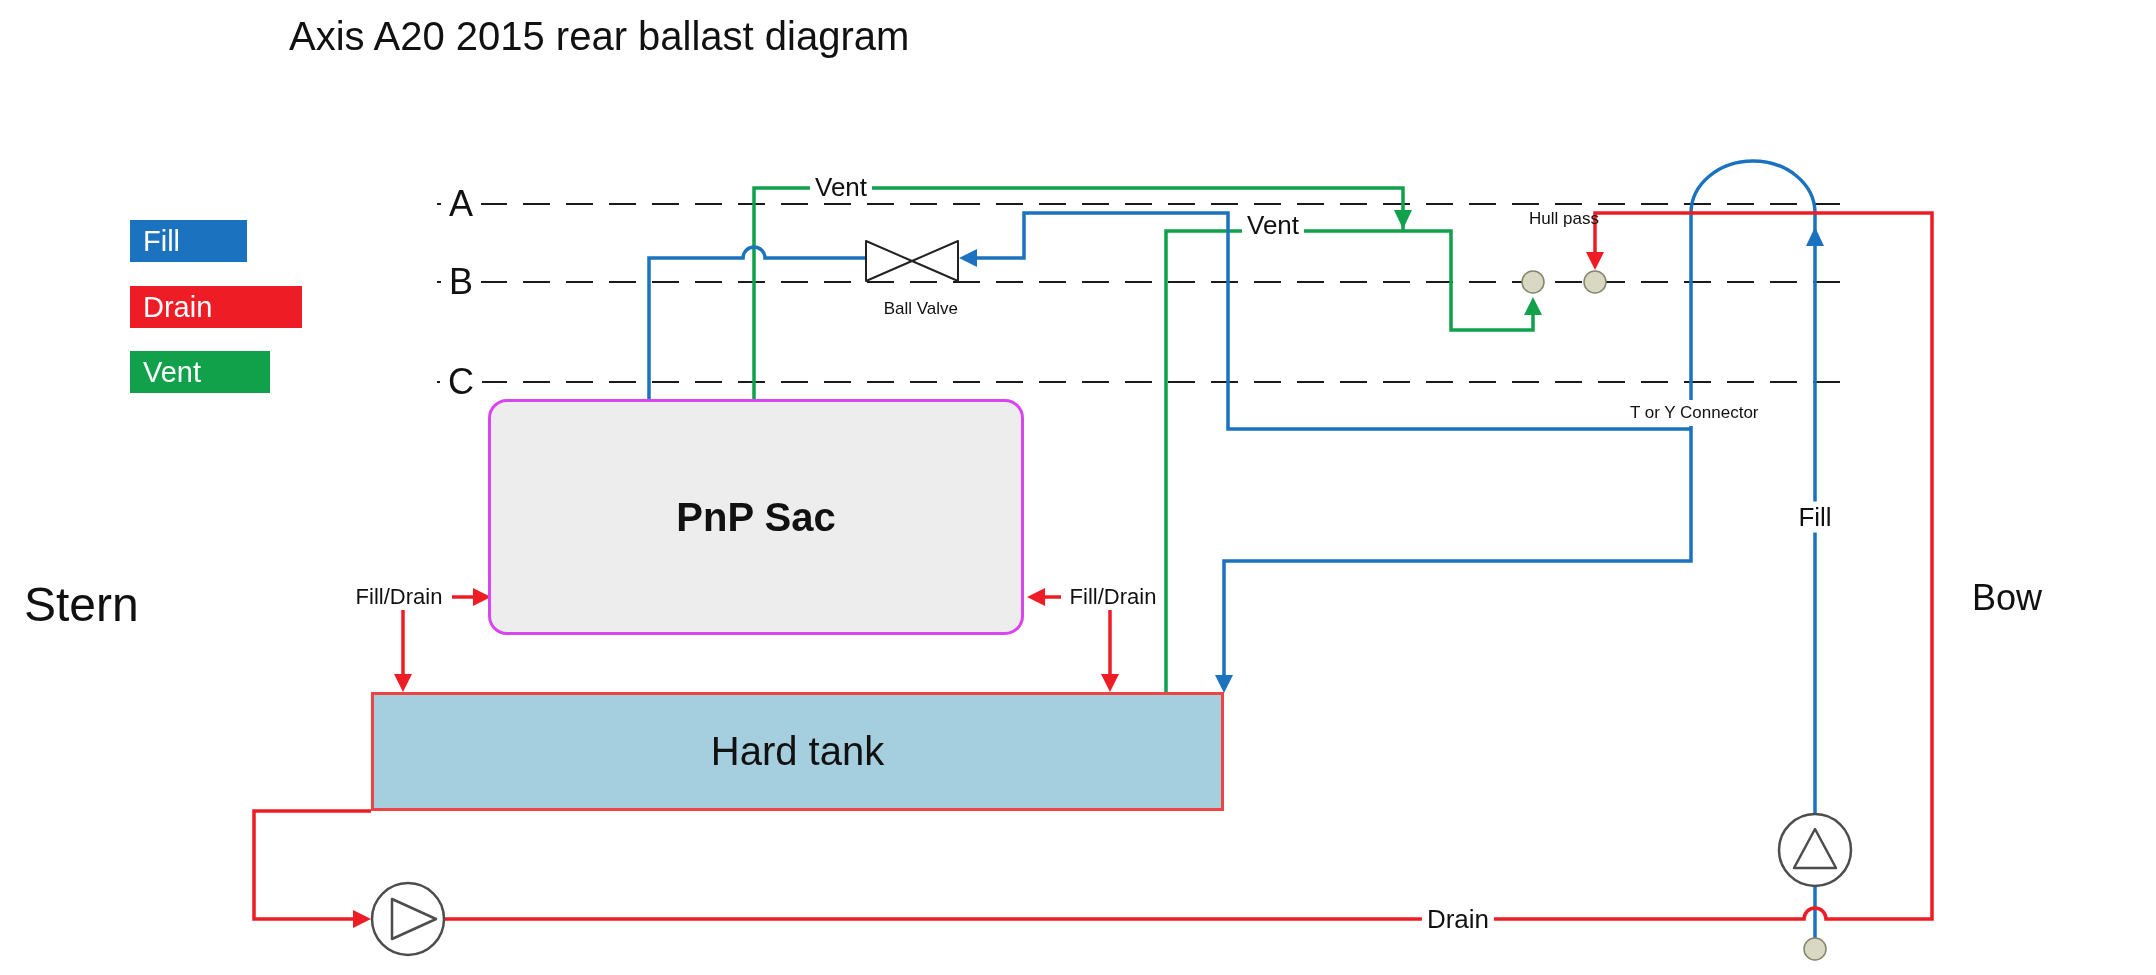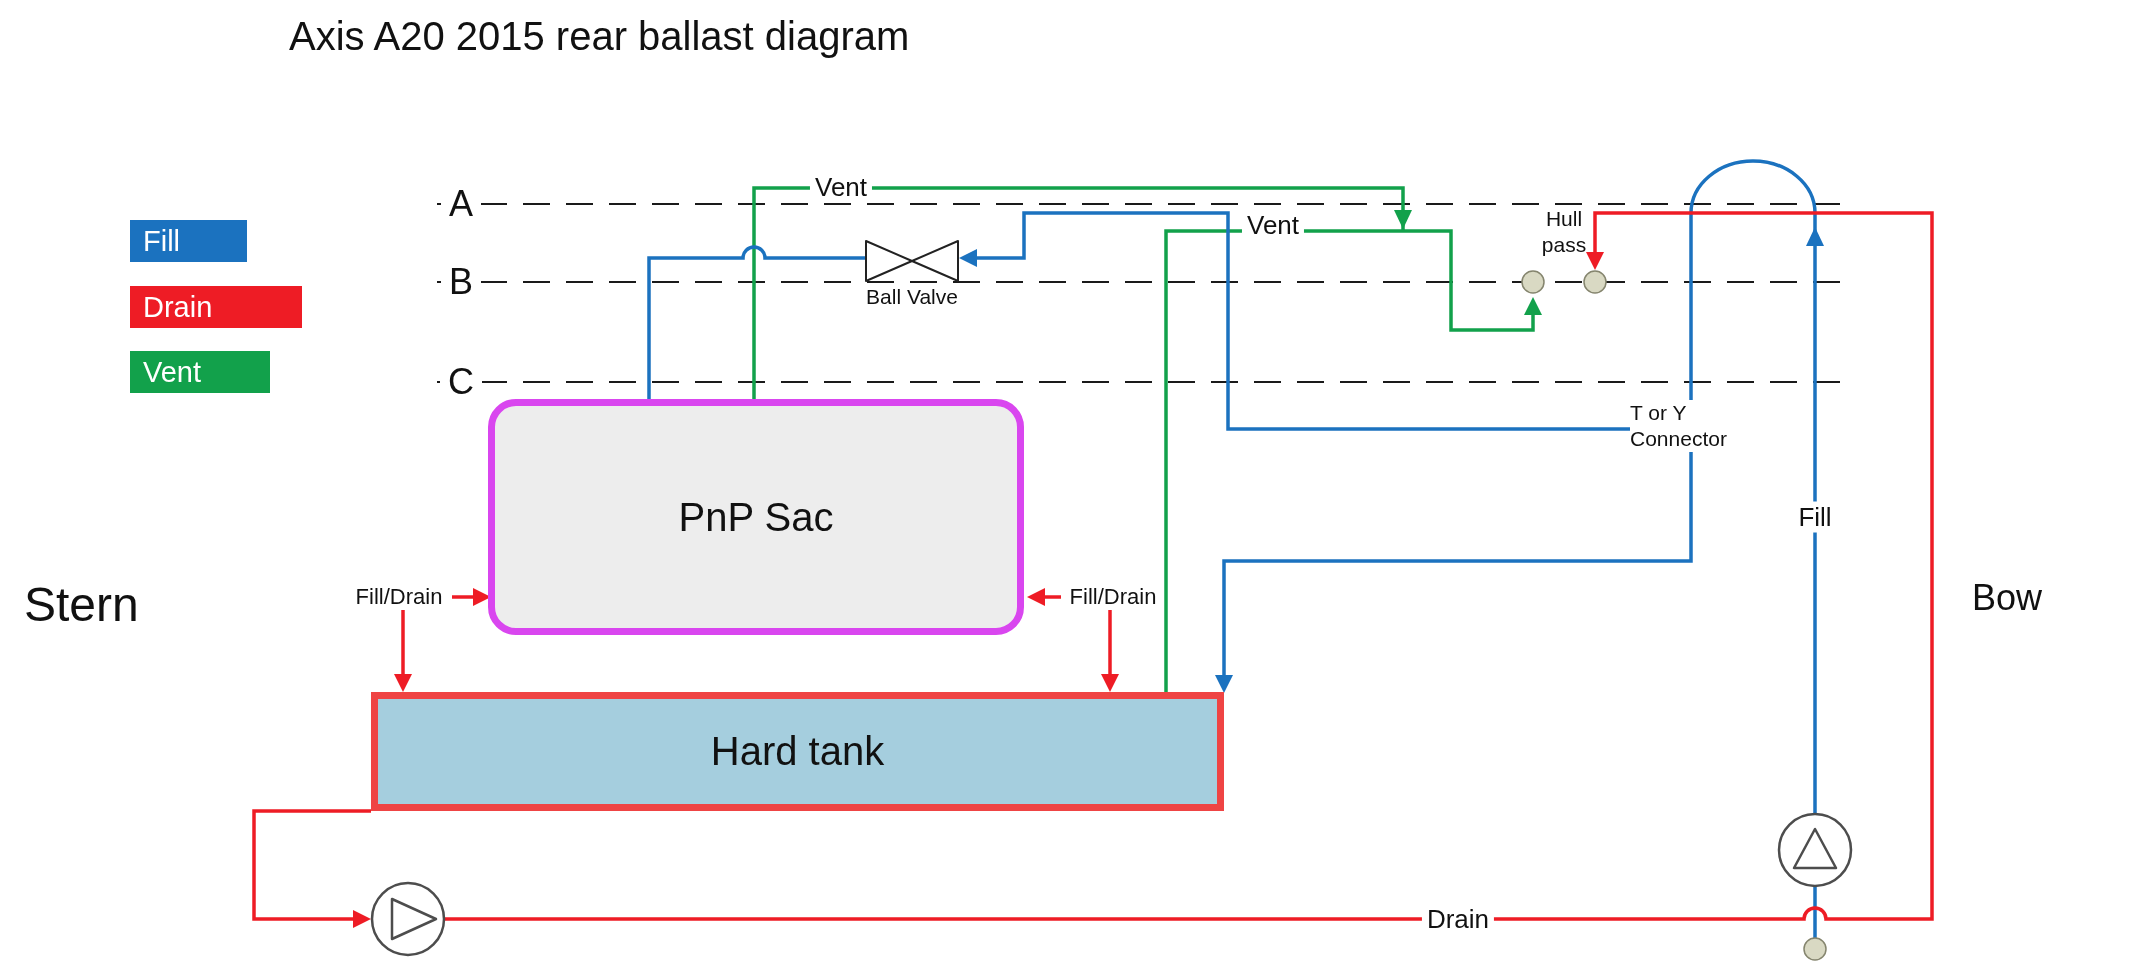--- a/index.html
+++ b/index.html
@@ -20,34 +20,34 @@
   #legend-fill  { top:220px; width:117px; }
   #legend-drain { top:286px; width:172px; }
   #legend-vent  { top:351px; width:140px; }
 
   .wl-label { font-size:36px; background:#fff; padding:0 8px; }
   #wl-a { left:461px; top:204px; }
   #wl-b { left:461px; top:282px; }
   #wl-c { left:461px; top:382px; }
 
   #pnp-sac { position:absolute; left:488px; top:399px; width:536px; height:236px;
-             border:7px solid #d946ef; border-radius:28px; display:flex;
-             align-items:center; justify-content:center; font-size:40px; }
+             border:3px solid #d946ef; border-radius:19px; display:flex;
+             align-items:center; justify-content:center; font-size:40px;font-weight:bold; }
   #hard-tank { position:absolute; left:371px; top:692px; width:853px; height:119px;
-               border:7px solid #ef4444; display:flex; align-items:center;
+               border:3px solid #ef4444; display:flex; align-items:center;
                justify-content:center; font-size:40px; }
 
-  .small { font-size:21px; line-height:26px; }
+  .small { font-size:17px; line-height:26px; }
   .line-label { font-size:26px; background:#fff; padding:0 5px; }
 
   #fill-drain-left  { left:399px;  top:597px; font-size:22px; background:#fff; padding:0 3px; }
   #fill-drain-right { left:1113px; top:597px; font-size:22px; background:#fff; padding:0 3px; }
 
-  #ball-valve-label { position:absolute; left:866px; top:284px; width:92px;
-                      text-align:center; white-space:normal; }
+  #ball-valve-label { position:absolute; left:866px; top:296px; width:92px;
+                      text-align:right; white-space:normal; }
   #hull-pass-label  { position:absolute; left:1523px; top:206px; width:82px;
                       text-align:center; white-space:normal; }
   #t-or-y-label     { position:absolute; left:1630px; top:400px; width:134px;
                       text-align:left; white-space:normal; background:#fff; }
 
   #fill-pipe-label  { left:1815px; top:517px; }
   #drain-pipe-label { left:1458px; top:919px; }
   #vent-sac-label   { left:841px;  top:187px; }
   #vent-tank-label  { left:1273px; top:225px; }
 </style>

